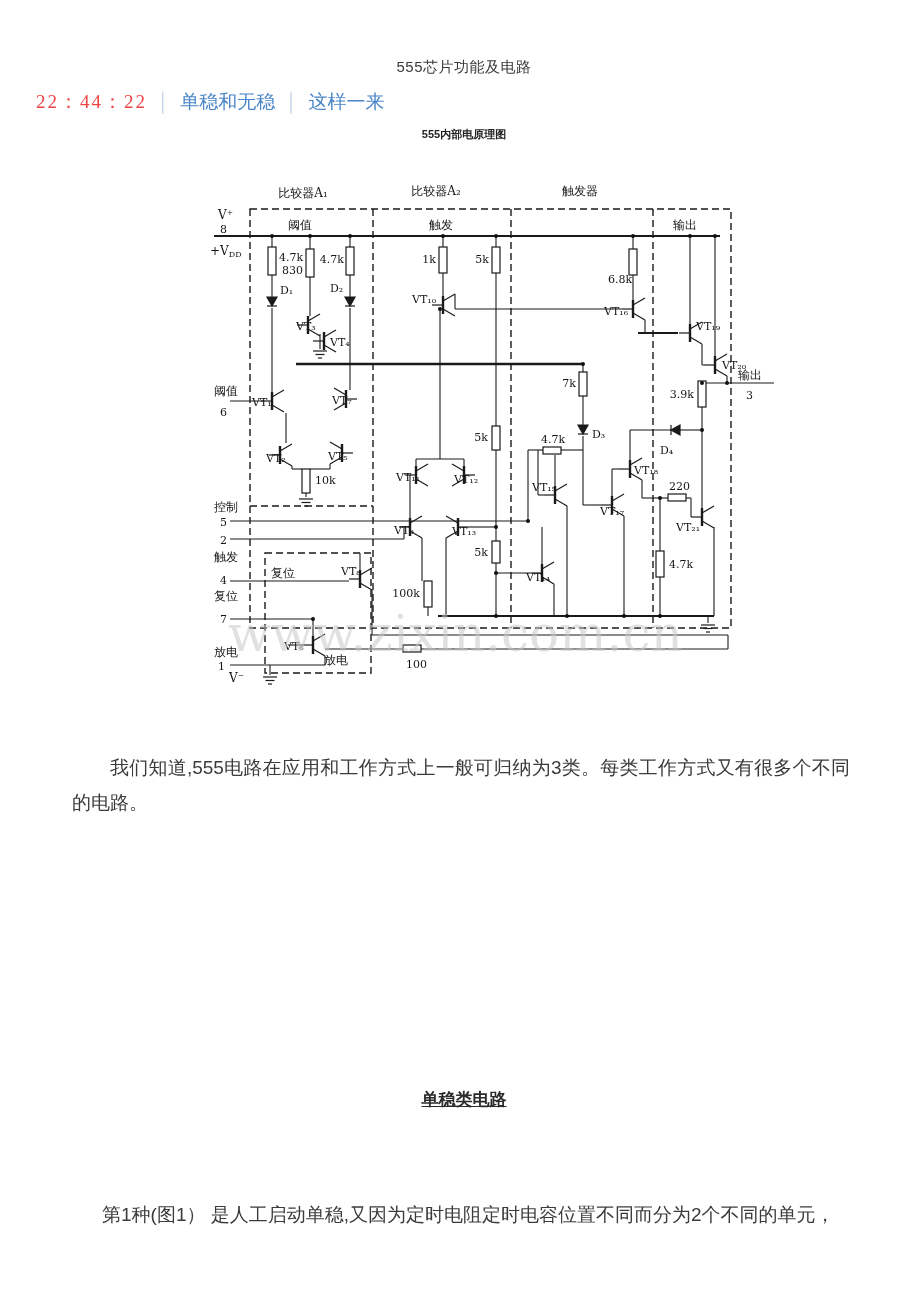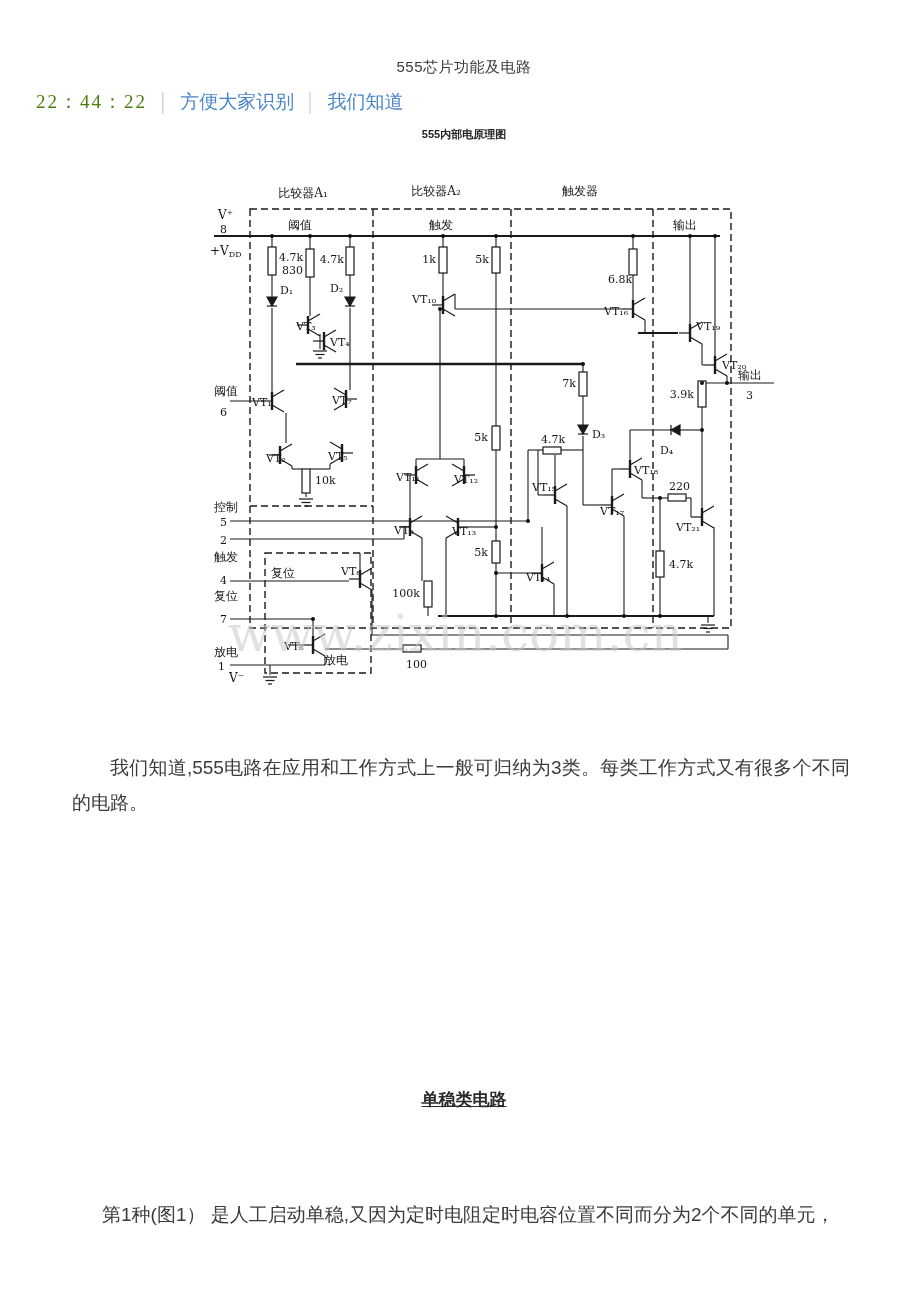--- a/index.html
+++ b/index.html
@@ -2,21 +2,21 @@
 <html><head>
 <meta charset="utf-8">
 <style>
   html,body{margin:0;padding:0;background:#ffffff;}
   .page{position:relative;width:920px;height:1302px;background:#fff;overflow:hidden;
         font-family:"Liberation Sans",sans-serif;color:#3d3d3d;padding-left:8px;}
   .doc-title{position:absolute;top:58px;left:0;width:100%;text-align:center;
              font-size:15px;color:#3a3a3a;letter-spacing:.5px;}
   .meta{position:absolute;top:89px;left:36px;font-size:19px;color:#3f3f3f;
         display:flex;align-items:center;}
-  .meta .time{font-family:"Liberation Serif",serif;letter-spacing:2px;color:#4d7c0f;}
+  .meta .time{font-family:"Liberation Serif",serif;letter-spacing:2px;color:#ef4444;}
   .meta .sep{color:#c3d3e6;margin:0 11px;font-size:18px;}
   .meta .blink{color:#4a86c8;text-decoration:none;cursor:pointer;}
   .fig-title{position:absolute;top:127px;left:0;width:100%;text-align:center;
              font-weight:bold;font-size:11px;color:#232323;}
   svg.circuit{position:absolute;left:208px;top:183px;}
   svg.circuit text{font-family:"DejaVu Serif","Liberation Serif",serif;}
   .body-text{position:absolute;left:64px;top:742px;width:794px;font-size:19px;
              line-height:35px;text-align:justify;color:#3b3b3b;}
   .body-text p{margin:8px;}
   .body-text p.indent{text-indent:2em;}
@@ -31,23 +31,23 @@
 </head>
 <body>
 
 <div class="page">
 
   <div class="doc-title">555芯片功能及电路</div>
 
   <div class="meta">
     <span class="time">22：44：22</span>
     <span class="sep">│</span>
-    <a class="blink">方便大家识别</a>
+    <a class="blink">单稳和无稳</a>
     <span class="sep">│</span>
-    <a class="blink">我们知道</a>
+    <a class="blink">这样一来</a>
   </div>
 
   <div class="fig-title">555内部电原理图</div>
 
   <svg class="circuit" width="600" height="530" viewBox="0 0 600 530">
     <defs>
       <g id="tr">
         <line x1="0" y1="-9" x2="0" y2="9" stroke-width="2.4"></line>
         <line x1="-11" y1="0" x2="0" y2="0"></line>
         <line x1="0" y1="-4" x2="12" y2="-11"></line>

